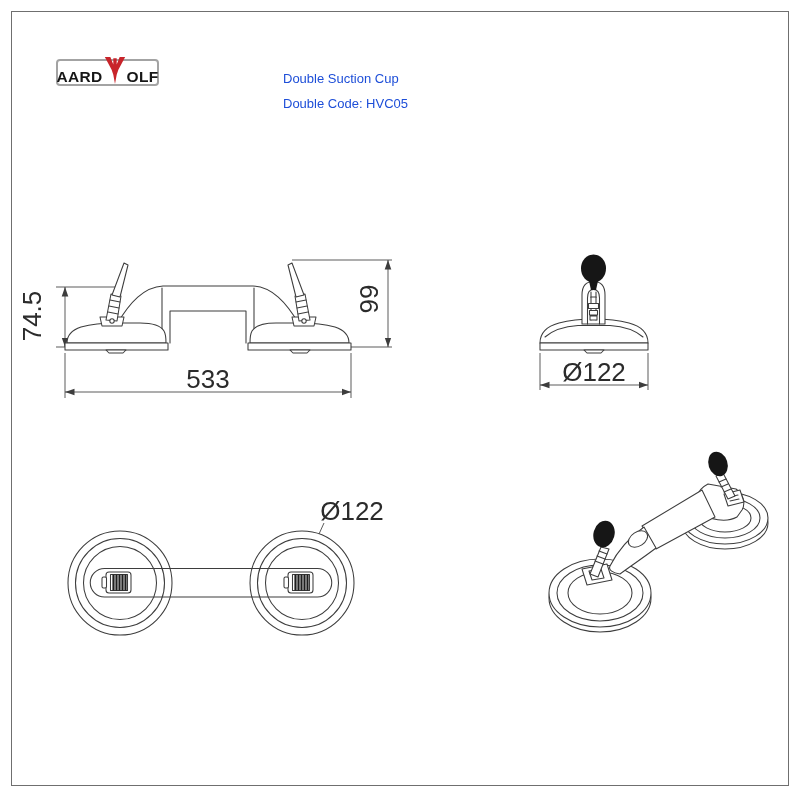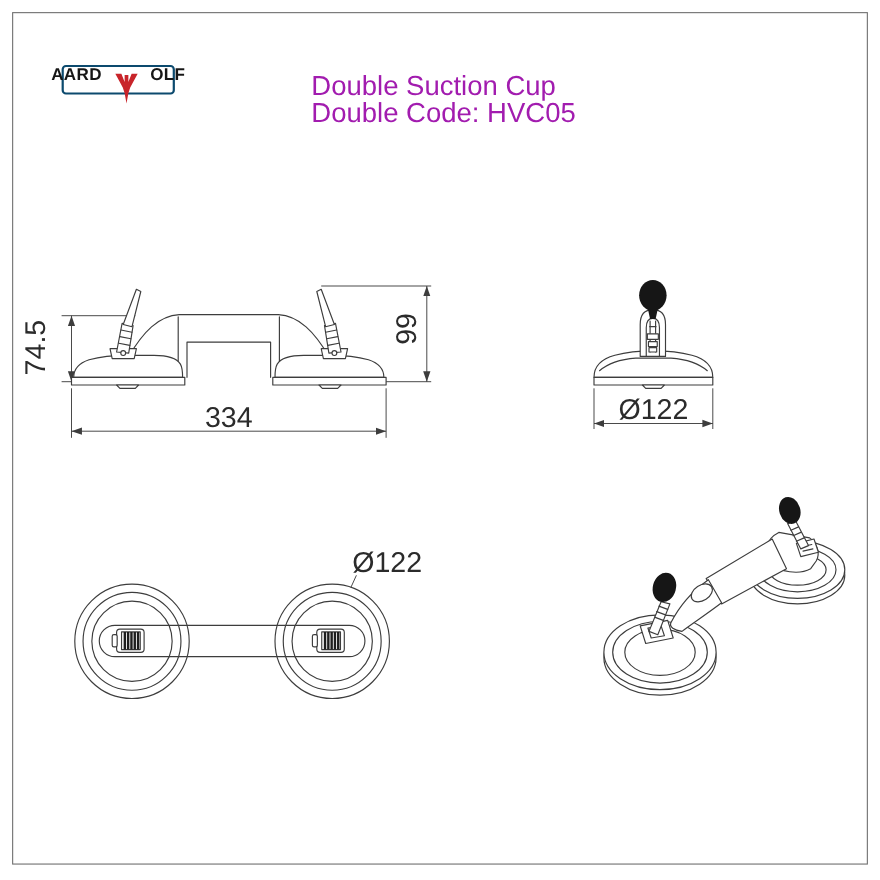--- a/index.html
+++ b/index.html
@@ -2,27 +2,27 @@
 <html><head>
 <meta charset="utf-8">
 <style>
   html,body{margin:0;padding:0;background:#fff;}
   #sheet{position:relative;width:800px;height:800px;background:#ffffff;overflow:hidden;
          font-family:"Liberation Sans",sans-serif;}
   #frame{position:absolute;left:11px;top:11px;width:778px;height:775px;
          border:1px solid #6f6f6f;box-sizing:border-box;}
   
   .logo{position:absolute;left:56px;top:59px;width:103px;height:27px;
-        border:2px solid #0c4a6e;border-radius:4px;display:flex;align-items:flex-start;
-        justify-content:center;box-sizing:border-box;overflow:visible;background:#fff;gap:10px;}
+        border:2px solid #a3a3a3;border-radius:4px;display:flex;align-items:flex-end;
+        justify-content:center;box-sizing:border-box;overflow:visible;background:#fff;}
   .logo span{font-weight:bold;font-size:15.5px;letter-spacing:.3px;color:#161616;line-height:1;}
   .logo svg{position:relative;top:3px;margin:0 1px;flex:0 0 auto;}
   
-  .title-block{position:absolute;left:283px;top:66px;color:#a21caf;
-               font-size:25px;line-height:25px;}
+  .title-block{position:absolute;left:283px;top:66px;color:#1d4ed8;
+               font-size:13px;line-height:25px;}
   
   .view{position:absolute;}
   
   .dim-label{position:absolute;font-size:26px;color:#2b2b2b;white-space:nowrap;
              transform:translate(-50%,-50%);line-height:1;}
   .dim-label.vert{transform:translate(-50%,-50%) rotate(-90deg);}
   
   .s{fill:none;stroke:#3d3d3d;stroke-width:1.05;stroke-linecap:round;stroke-linejoin:round;}
   .o{fill:#ffffff;stroke:#3d3d3d;stroke-width:1.05;stroke-linejoin:round;}
   .fw{fill:#ffffff;stroke:none;}
@@ -152,16 +152,16 @@
 
     <path class="o" d="M52,139 L77,134 L82,150 L57,155 Z"></path>
     <path class="s" d="M59,141 L71,139 L74,148 L62,150 Z"></path>
     <path class="o" d="M71,117 L79,119 L68,147 L60,144 Z"></path>
     <path class="s" d="M65,131 L73,134 M67,126 L75,129 M69,121 L77,124"></path>
     <ellipse class="k" cx="74" cy="104" rx="10.5" ry="13.5" transform="rotate(15 74 104)"></ellipse>
   </svg>
 
   <span class="dim-label vert" style="left:32px;top:316px">74.5</span>
   <span class="dim-label vert" style="left:369px;top:299px">99</span>
-  <span class="dim-label" style="left:208px;top:379px">334</span>
+  <span class="dim-label" style="left:208px;top:379px">533</span>
   <span class="dim-label" style="left:594px;top:372px">Ø122</span>
   <span class="dim-label" style="left:352px;top:511px">Ø122</span>
 </div>
 
 </body></html>

